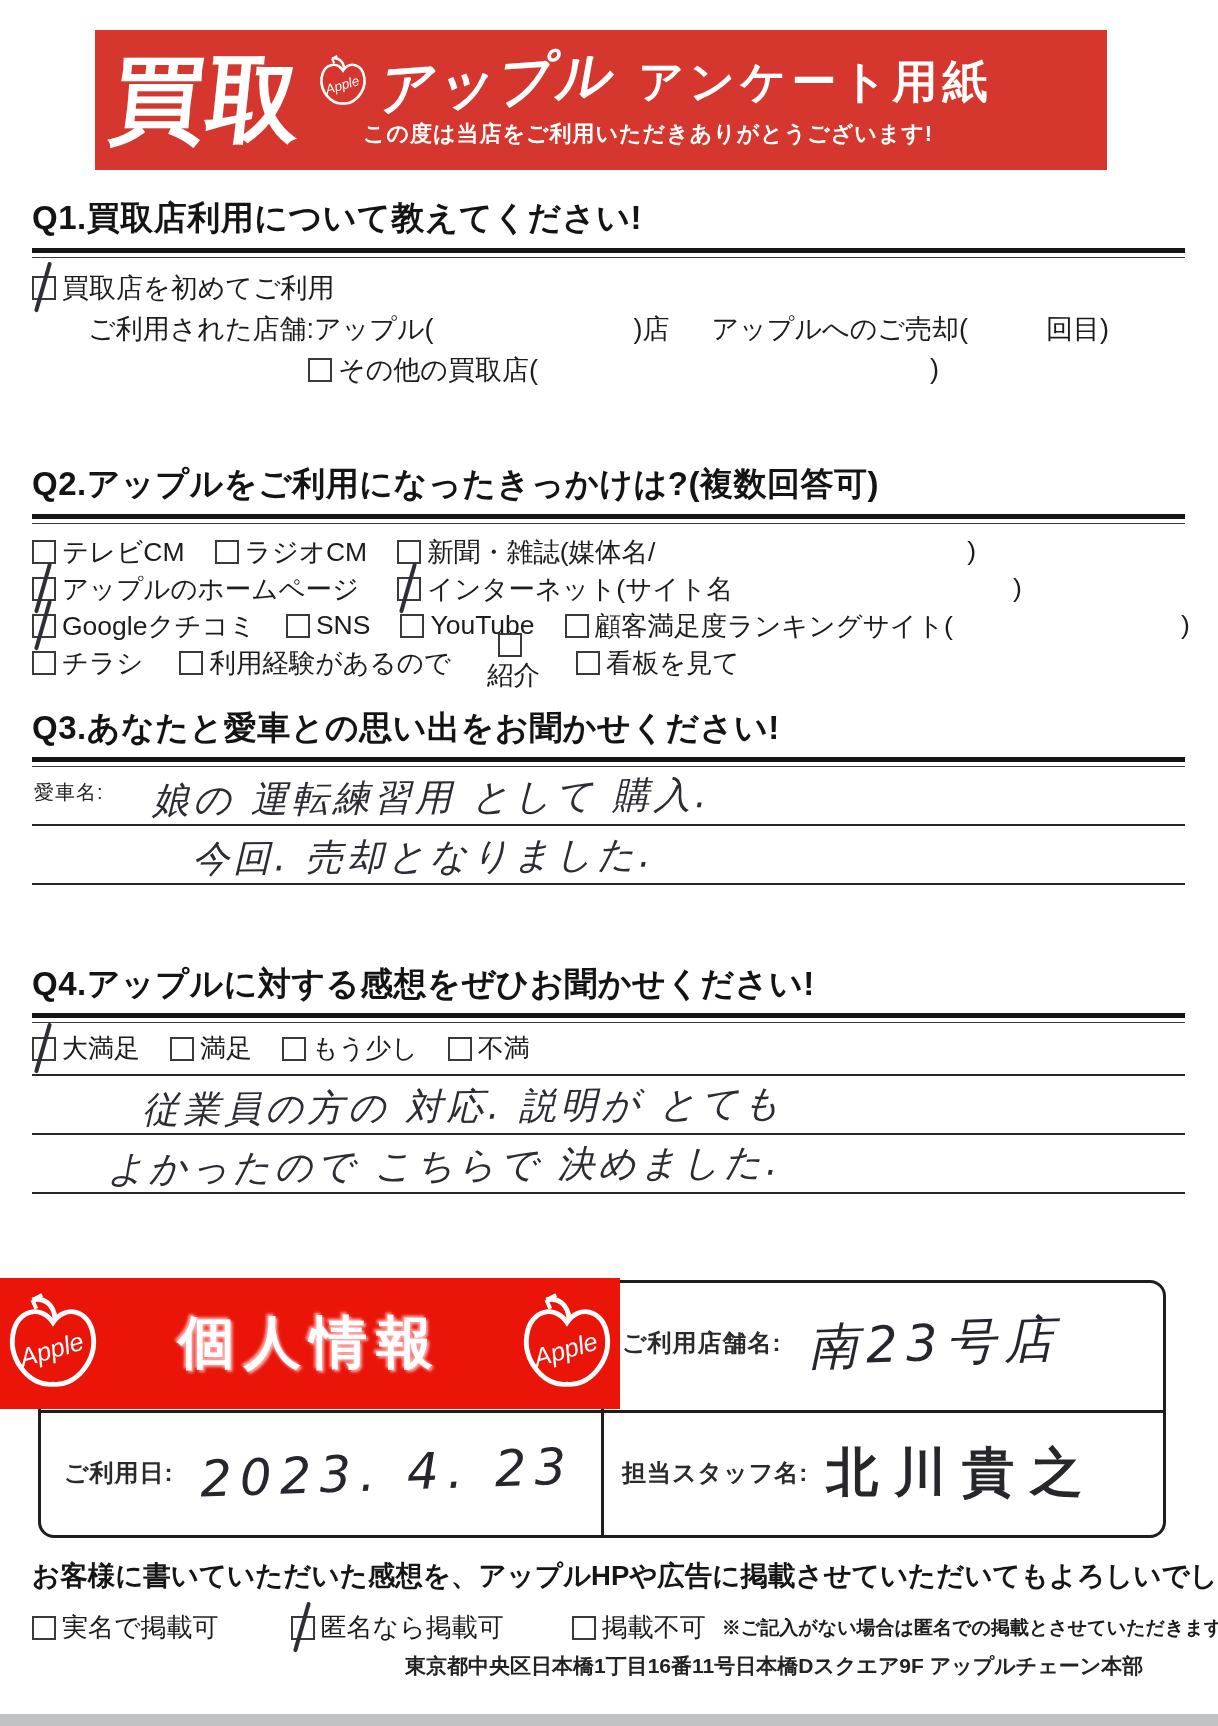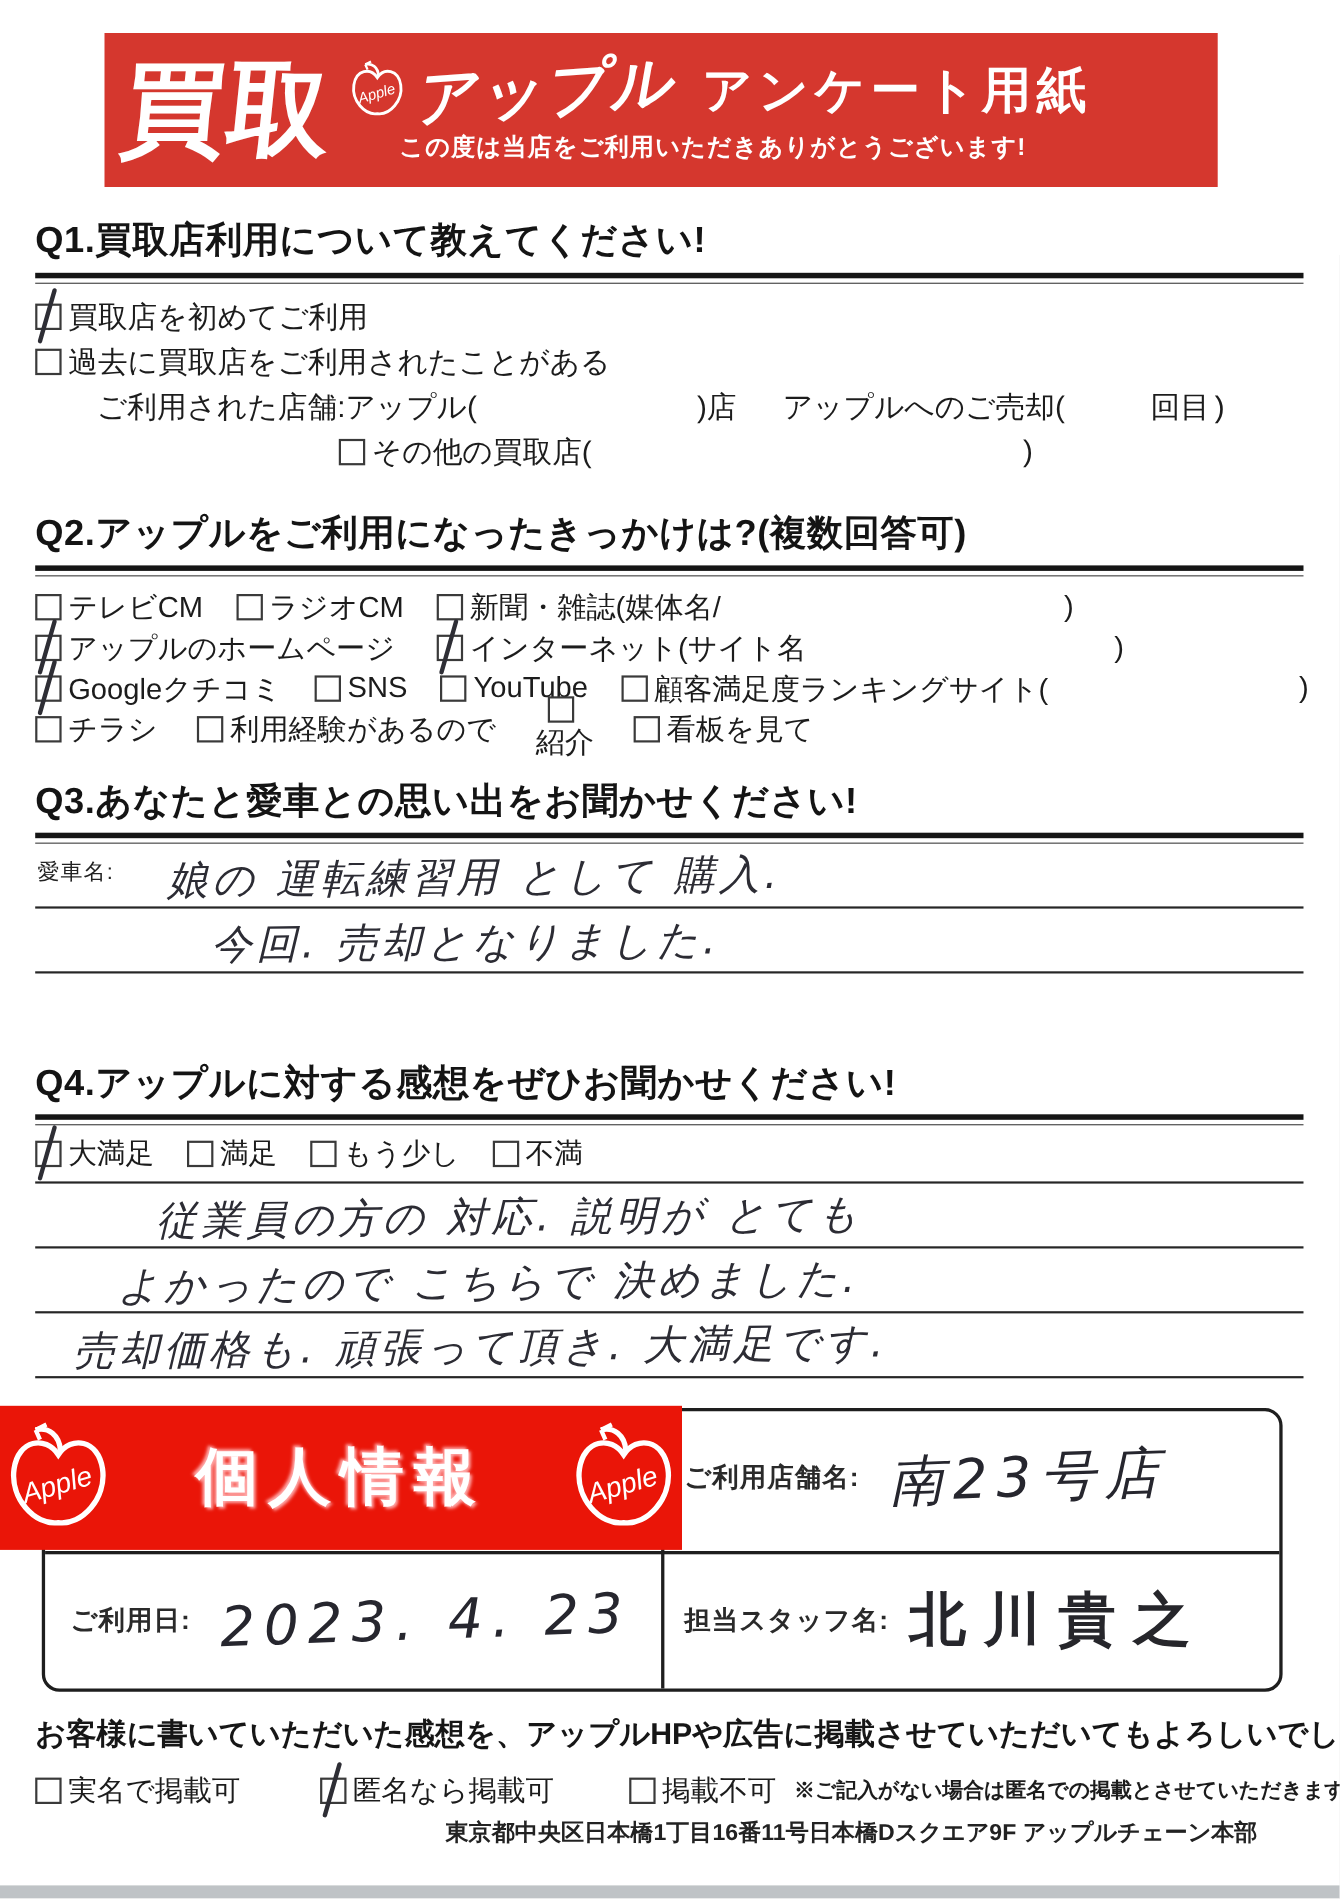--- a/index.html
+++ b/index.html
@@ -95,31 +95,25 @@
     <div class="qrule"></div>
     <div class="optblock">
       <div class="optrow">
         <span class="opt">
           <span class="cbbox checked">
               <i class="mark"></i>
             </span>
           <span class="ptext">買取店を初めてご利用</span>
         </span>
       </div>
-      <div class="optrow">
-        <span class="opt">
-          <span class="cbbox"></span>
-          <span class="ptext">過去に買取店をご利用されたことがある</span>
-        </span>
-      </div>
       <div class="optrow" style="padding-left:56px;">
         <span class="ptext">ご利用された店舗:アップル(</span>
         <span class="ptext" style="margin-left:200px;">)店</span>
         <span class="ptext" style="margin-left:42px;">アップルへのご売却(</span>
-        <span class="ptext" style="margin-left:78px;font-family:Liberation Mono, monospace;">回目)</span>
+        <span class="ptext" style="margin-left:78px;">回目)</span>
       </div>
       <div class="optrow" style="padding-left:30px;justify-content:center;">
         <span class="opt" style="margin-right:0;">
           <span class="cbbox"></span>
           <span class="ptext">その他の買取店(</span>
         </span>
         <span class="ptext" style="margin-left:392px;">)</span>
       </div>
     </div>
   </div>
@@ -233,23 +227,20 @@
       <span class="opt">
         <span class="cbbox"></span>
         <span class="ptext">不満</span>
       </span>
     </div>
     <div class="writeline">
       <span class="hand" style="left:110px;">従業員の方の 対応. 説明が とても</span>
     </div>
     <div class="writeline">
       <span class="hand" style="left:75px;">よかったので こちらで 決めました.</span>
-    </div>
-    <div class="writeline">
-      <span class="hand" style="left:35px;">売却価格も. 頑張って頂き. 大満足です.</span>
     </div>
   </div>
 
   <div class="personal">
     <div class="info-table">
       <div class="div-h"></div>
       <div class="div-v"></div>
     </div>
     <div class="pbanner">
       <svg class="apple-logo" viewBox="0 0 100 104">

